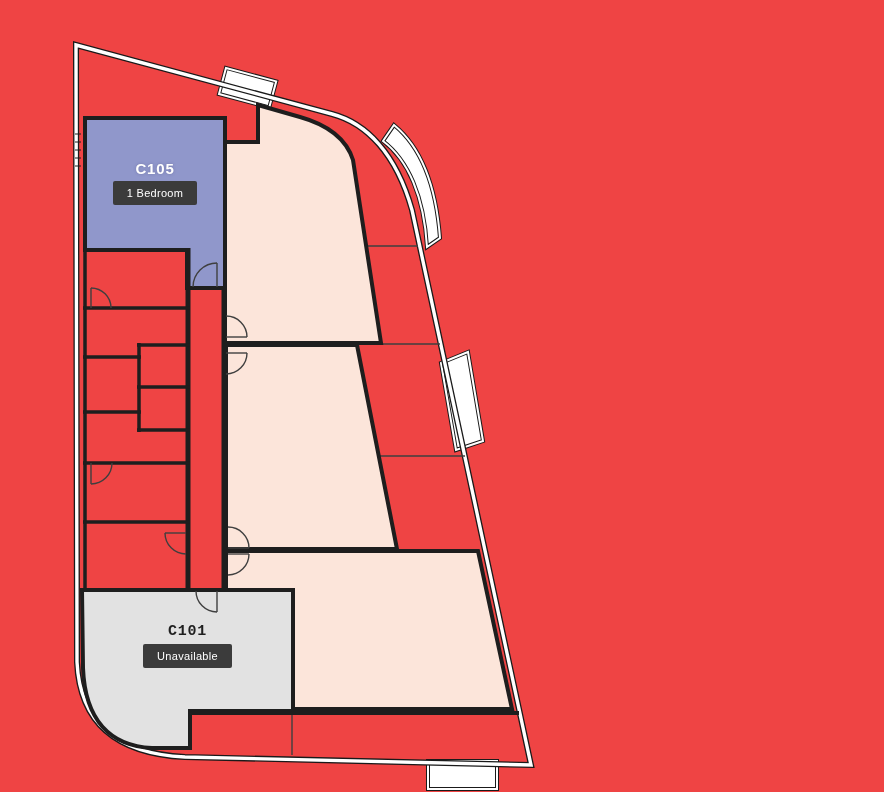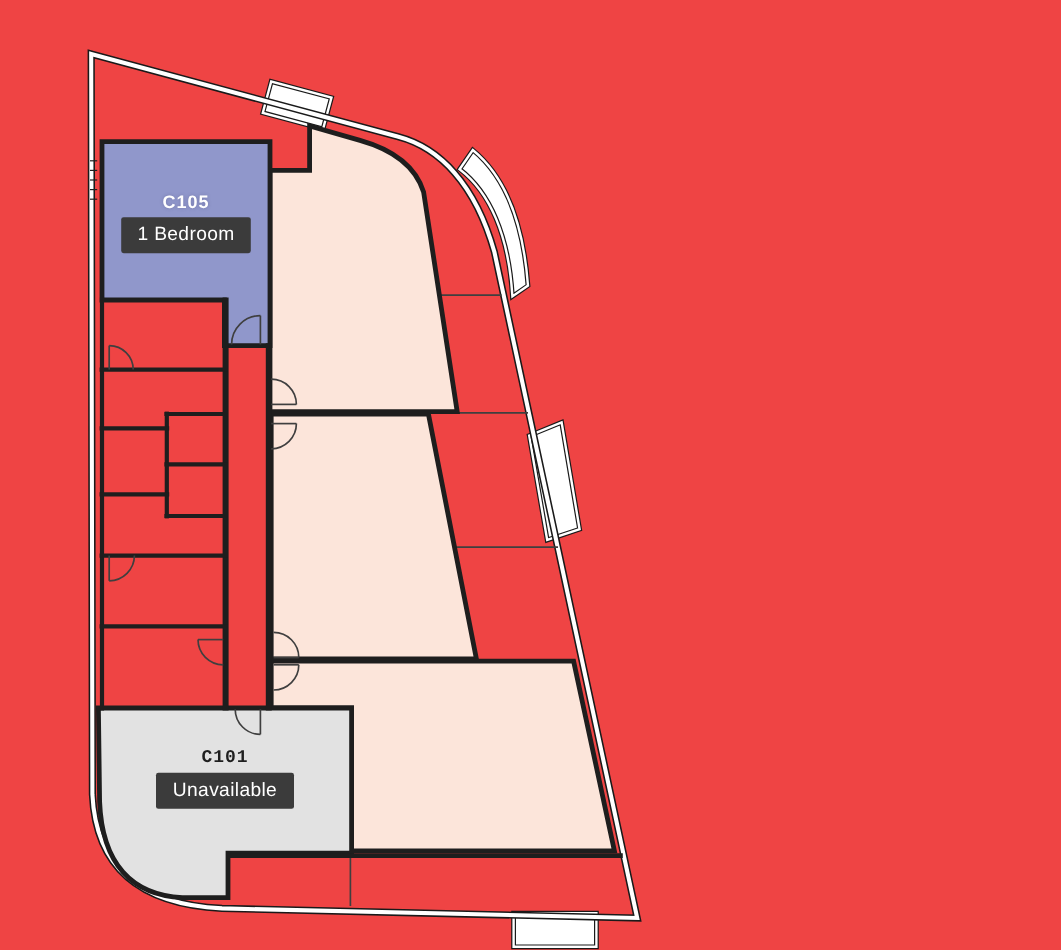--- a/index.html
+++ b/index.html
@@ -26,21 +26,21 @@
     font-size: 15px;
     font-weight: bold;
     letter-spacing: 0.8px;
     line-height: 1;
   }
   .unit-label.available .unit-id { color: #ffffff; text-shadow: 0 0 3px rgba(60,60,110,.35); }
   .unit-label.unavailable .unit-id { color: #1f1f1f; font-family: Liberation Mono, monospace; }
   .unit-badge {
     background: #3b3b3b;
     color: #ffffff;
-    font-size: 16px;
+    font-size: 11px;
     letter-spacing: 0.3px;
     padding: 6px 14px;
     border-radius: 2px;
     white-space: nowrap;
   }
   #label-c105 { left: 85px;  top: 161px; width: 140px; }
   #label-c101 { left: 82px;  top: 624px; width: 211px; }
 </style>
 </head>
 <body>

